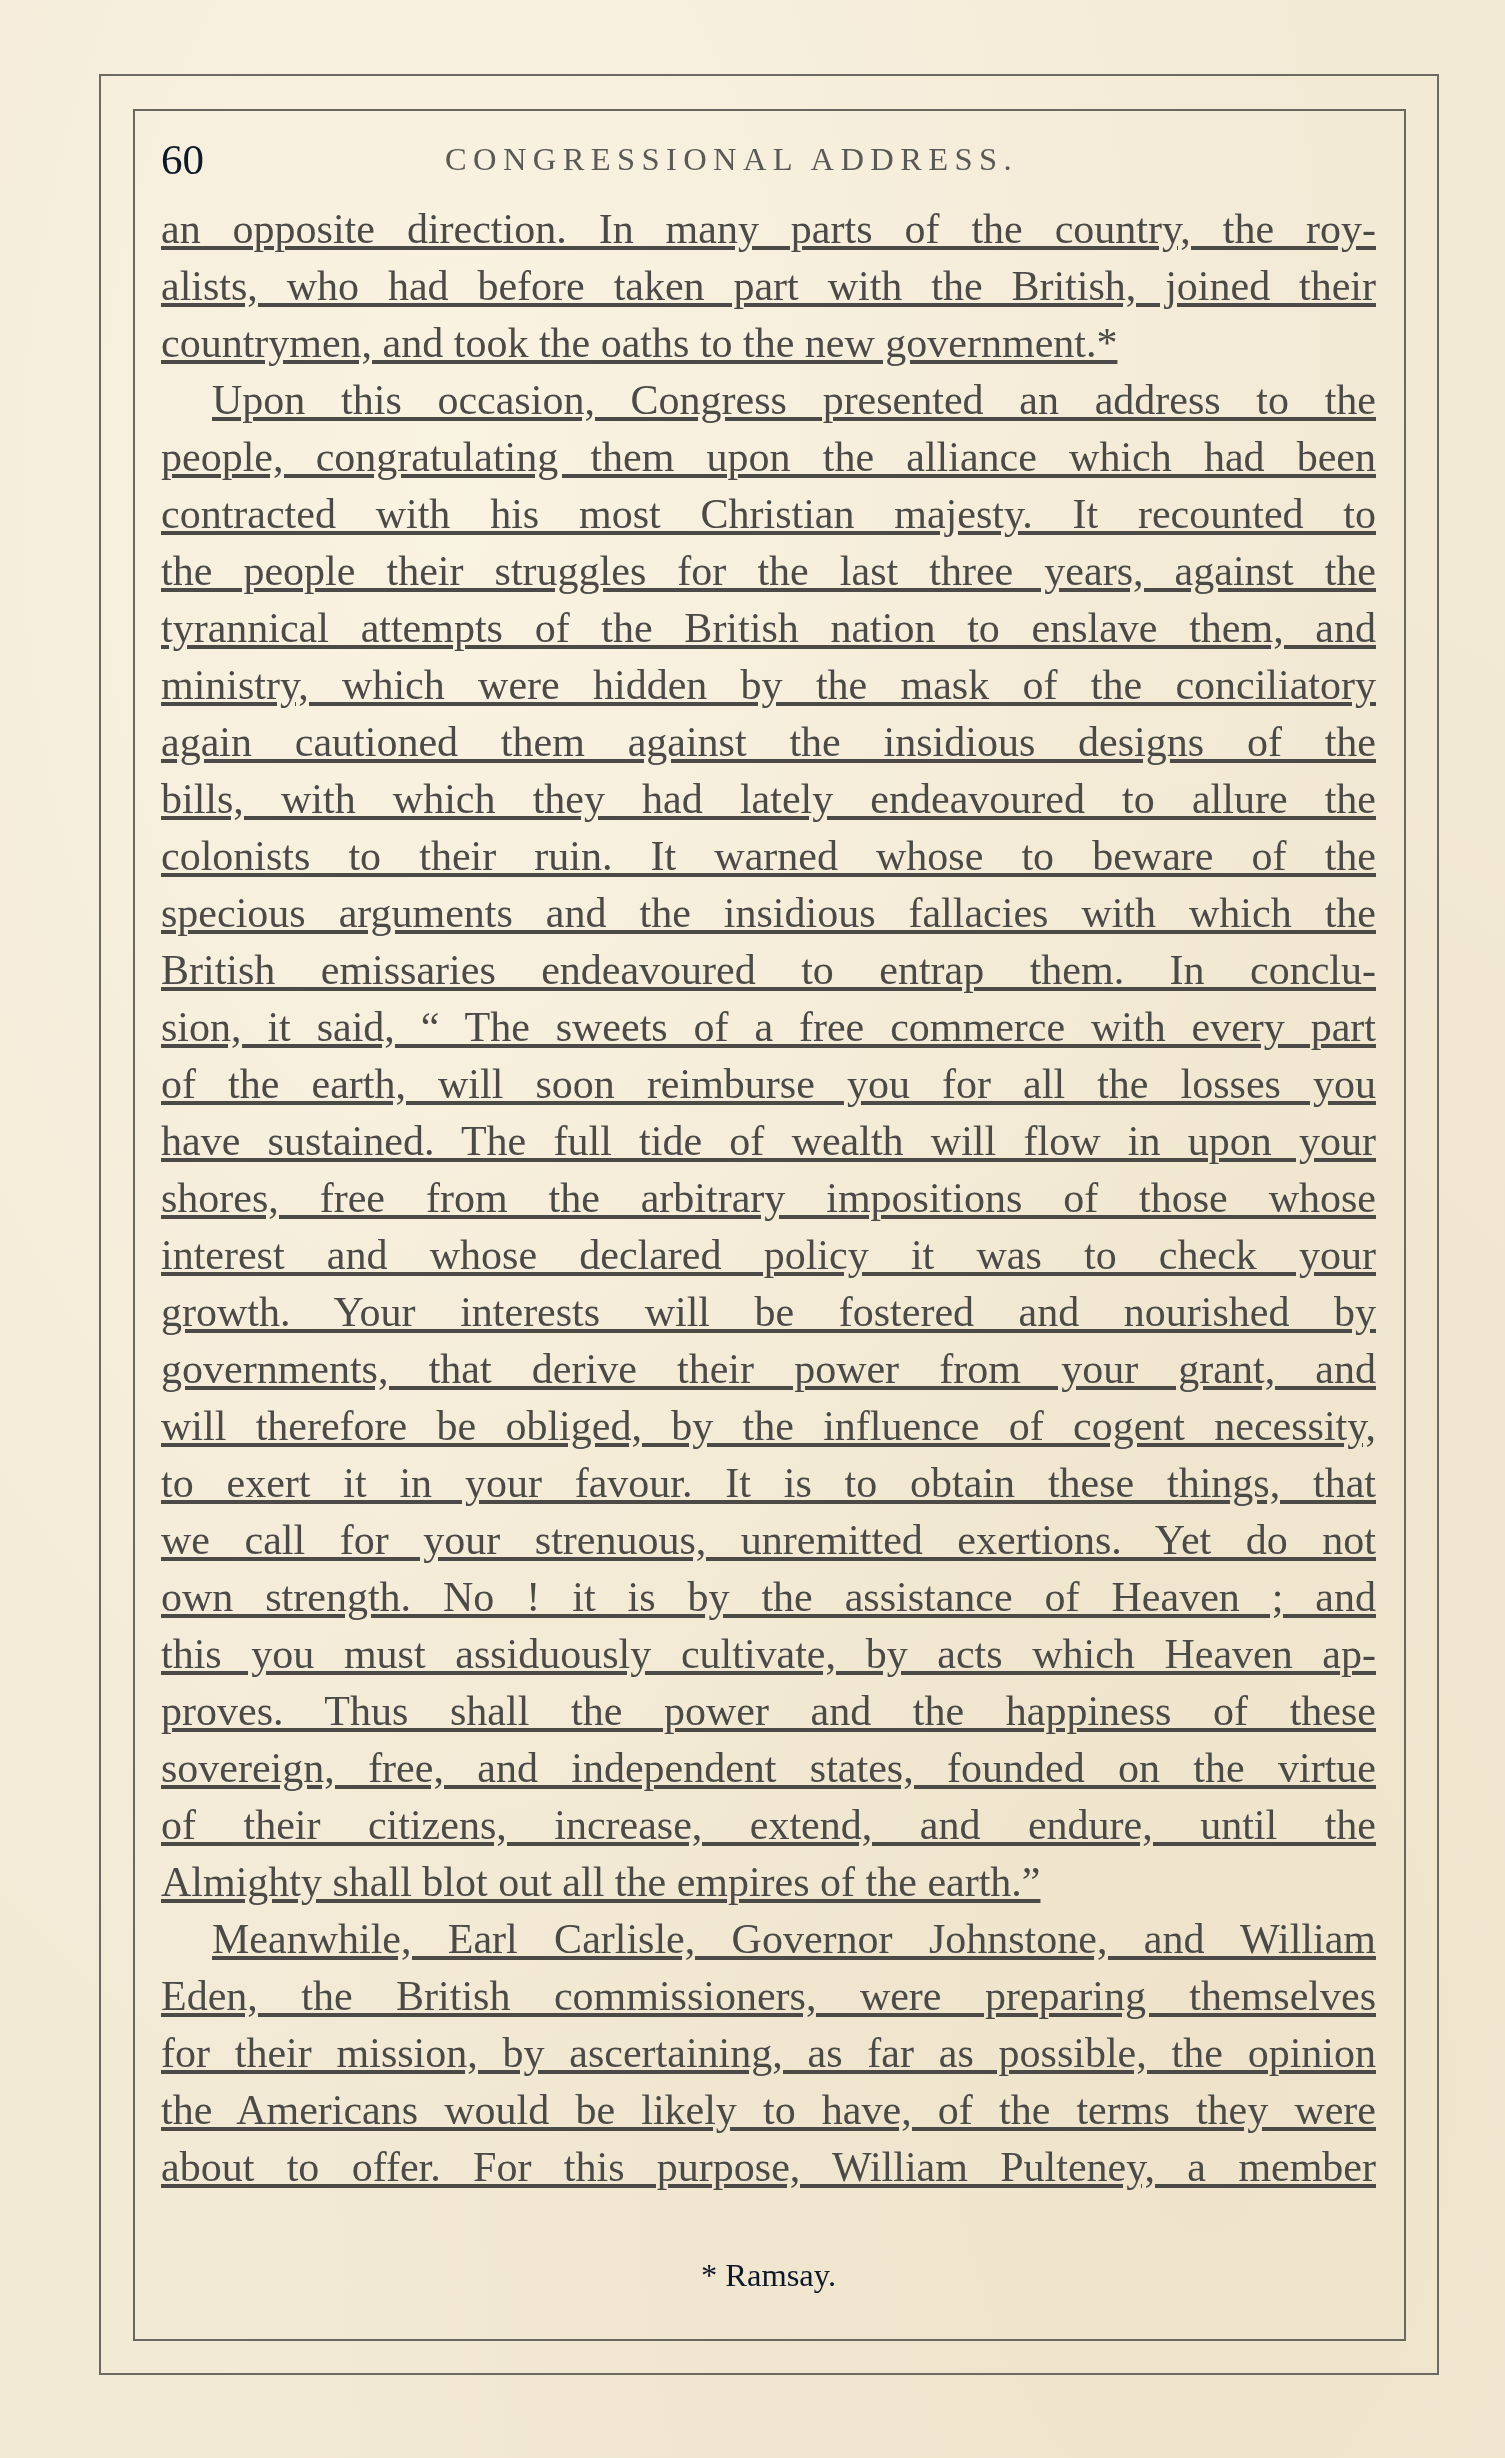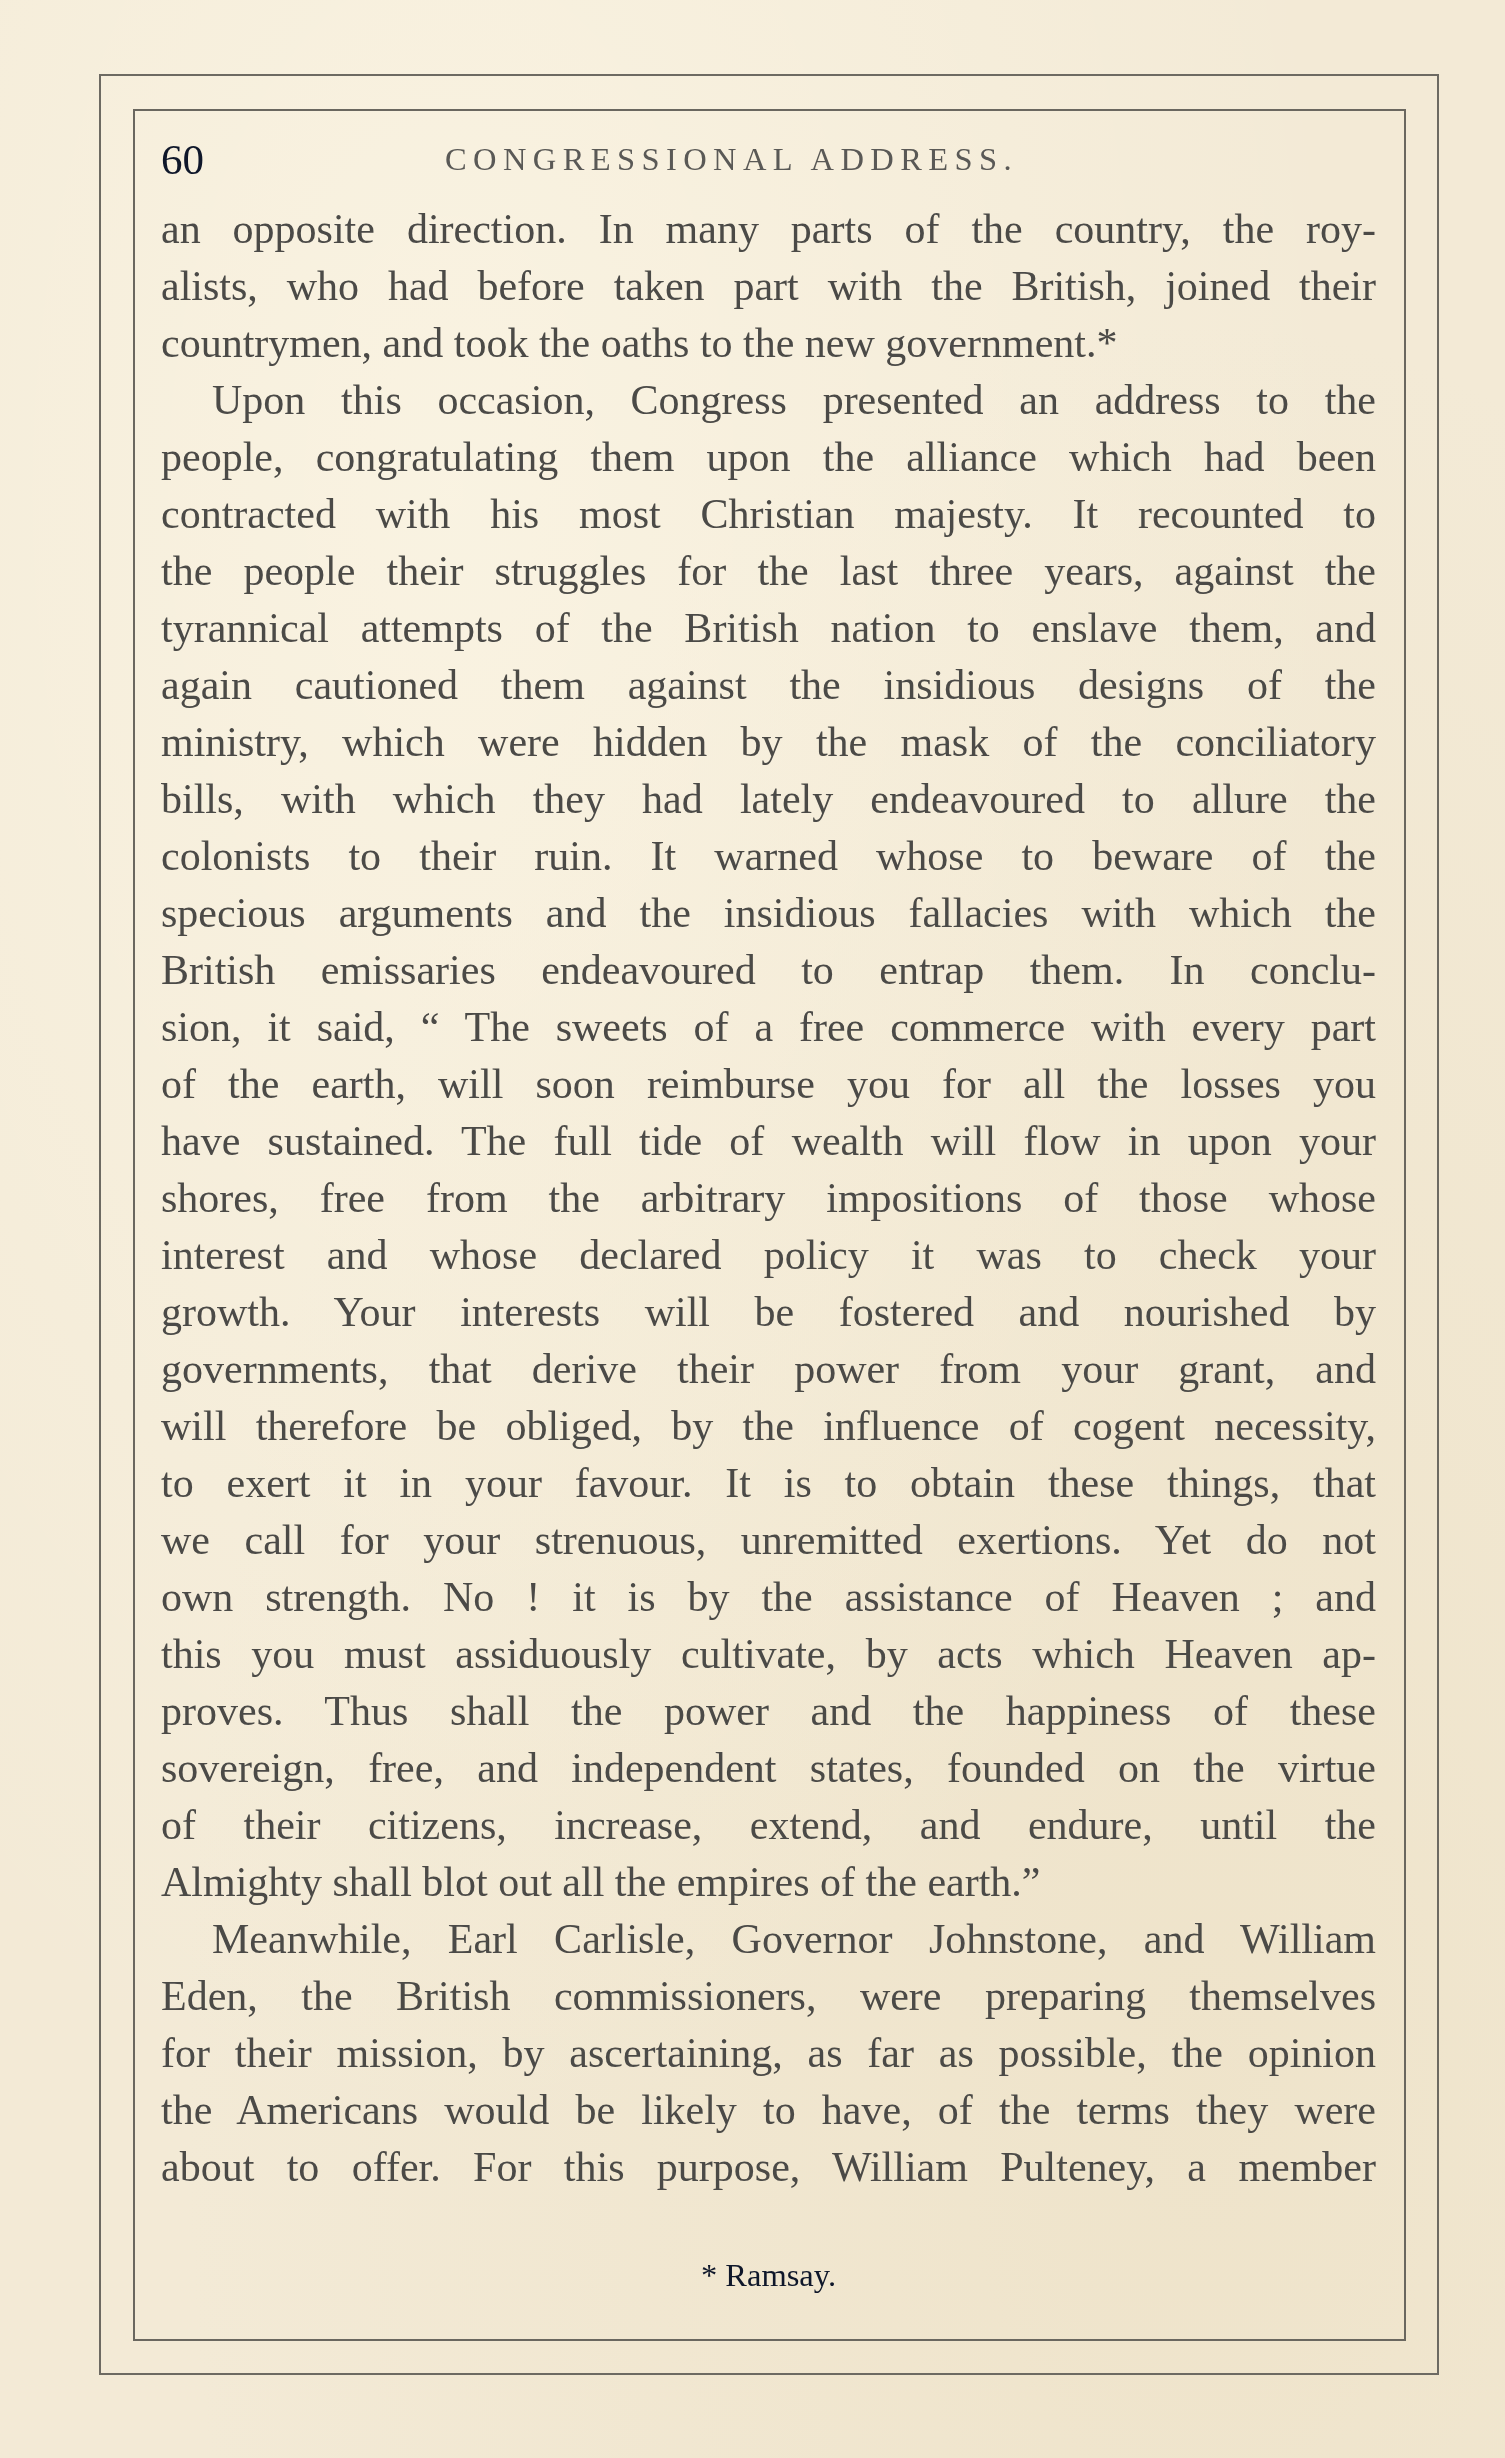--- a/index.html
+++ b/index.html
@@ -30,20 +30,21 @@
     white-space:nowrap;
   }
   .body-text {
     position:absolute; left:161px; top:201px; width:1215px;
   }
   .line {
     display:block; height:57px; line-height:57px;
     font-size:42px; white-space:nowrap;
     text-align:justify; text-align-last:justify;
     color:#4b4a47;
+    text-decoration:underline;
   }
   .line.last { text-align-last:left; }
   .line.indent { padding-left:51px; }
   .footnote {
     position:absolute; left:591px; top:2256px; width:355px; text-align:center;
     font-size:32.5px; line-height:39px; color:#0f172a;
   }
 </style>
 </head>
 <body>
@@ -56,22 +57,22 @@
 
 <div class="body-text" id="body-text">
     <span class="line">an opposite direction.  In many parts of the country, the roy-</span>
     <span class="line">alists, who had before taken part with the British, joined their</span>
     <span class="line last">countrymen, and took the oaths to the new government.*</span>
     <span class="line indent">Upon this occasion, Congress presented an address to the</span>
     <span class="line">people, congratulating them upon the alliance which had been</span>
     <span class="line">contracted with his most Christian majesty.  It recounted to</span>
     <span class="line">the people their struggles for the last three years, against the</span>
     <span class="line">tyrannical attempts of the British nation to enslave them, and</span>
+    <span class="line">ministry, which were hidden by the mask of the conciliatory</span>
     <span class="line">again cautioned them against the insidious designs of the</span>
-    <span class="line">ministry, which were hidden by the mask of the conciliatory</span>
     <span class="line">bills, with which they had lately endeavoured to allure the</span>
     <span class="line">colonists to their ruin.  It warned whose to beware of the</span>
     <span class="line">specious arguments and the insidious fallacies with which the</span>
     <span class="line">British emissaries endeavoured to entrap them.  In conclu-</span>
     <span class="line">sion, it said, “ The sweets of a free commerce with every part</span>
     <span class="line">of the earth, will soon reimburse you for all the losses you</span>
     <span class="line">have sustained.  The full tide of wealth will flow in upon your</span>
     <span class="line">shores, free from the arbitrary impositions of those whose</span>
     <span class="line">interest and whose declared policy it was to check your</span>
     <span class="line">growth.  Your interests will be fostered and nourished by</span>

